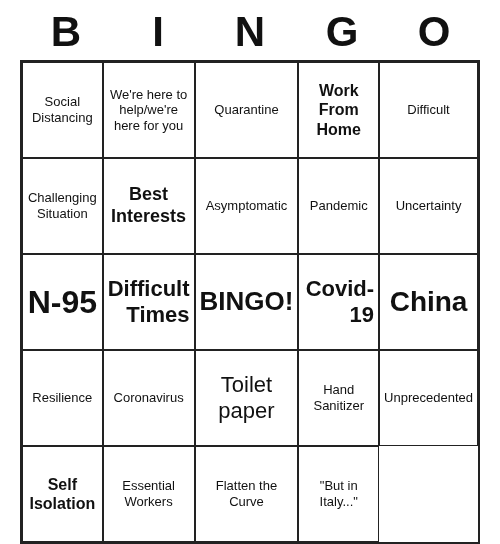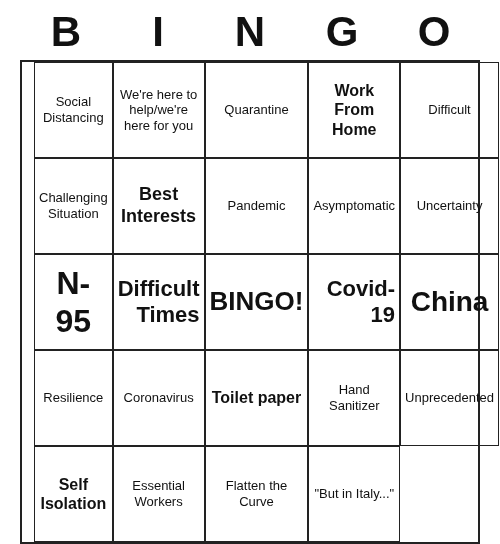--- a/index.html
+++ b/index.html
@@ -26,21 +26,20 @@
       text-align: center;
       color: #111;
     }
     .bingo-grid {
       border: 2px solid #222;
       width: 460px;
       display: grid;
       grid-template-columns: repeat(5, 1fr);
       grid-template-rows: repeat(5, 1fr);
       flex: 1;
-      padding-left: 12px;
     }
     .bingo-cell {
       border: 1.5px solid #222;
       display: flex;
       align-items: center;
       justify-content: center;
       text-align: center;
       padding: 4px;
       min-height: 86px;
     }
@@ -64,22 +63,22 @@
     }
     .cell-bold span {
       font-weight: bold;
       font-size: 16px;
     }
     .cell-bingo span {
       font-size: 26px;
       font-weight: bold;
     }
     .cell-toilet span {
-      font-size: 16px;
-      font-weight: bold;
+      font-size: 22px;
+      font-weight: normal;
     }
     .cell-china span {
       font-size: 28px;
       font-weight: bold;
     }
   </style>
 </head>
 <body>
 
 <div class="bingo-header">
@@ -105,24 +104,24 @@
     <div class="bingo-cell">
       <span>Difficult</span>
     </div>
     <div class="bingo-cell">
       <span>Challenging Situation</span>
     </div>
     <div class="bingo-cell cell-medium-sm">
       <span>Best Interests</span>
     </div>
     <div class="bingo-cell">
-      <span>Pandemic</span>
+      <span>Asymptomatic</span>
     </div>
     <div class="bingo-cell">
-      <span>Asymptomatic</span>
+      <span>Pandemic</span>
     </div>
     <div class="bingo-cell">
       <span>Uncertainty</span>
     </div>
     <div class="bingo-cell cell-large">
       <span>N-95</span>
     </div>
     <div class="bingo-cell cell-medium">
       <span>Difficult Times</span>
     </div>

